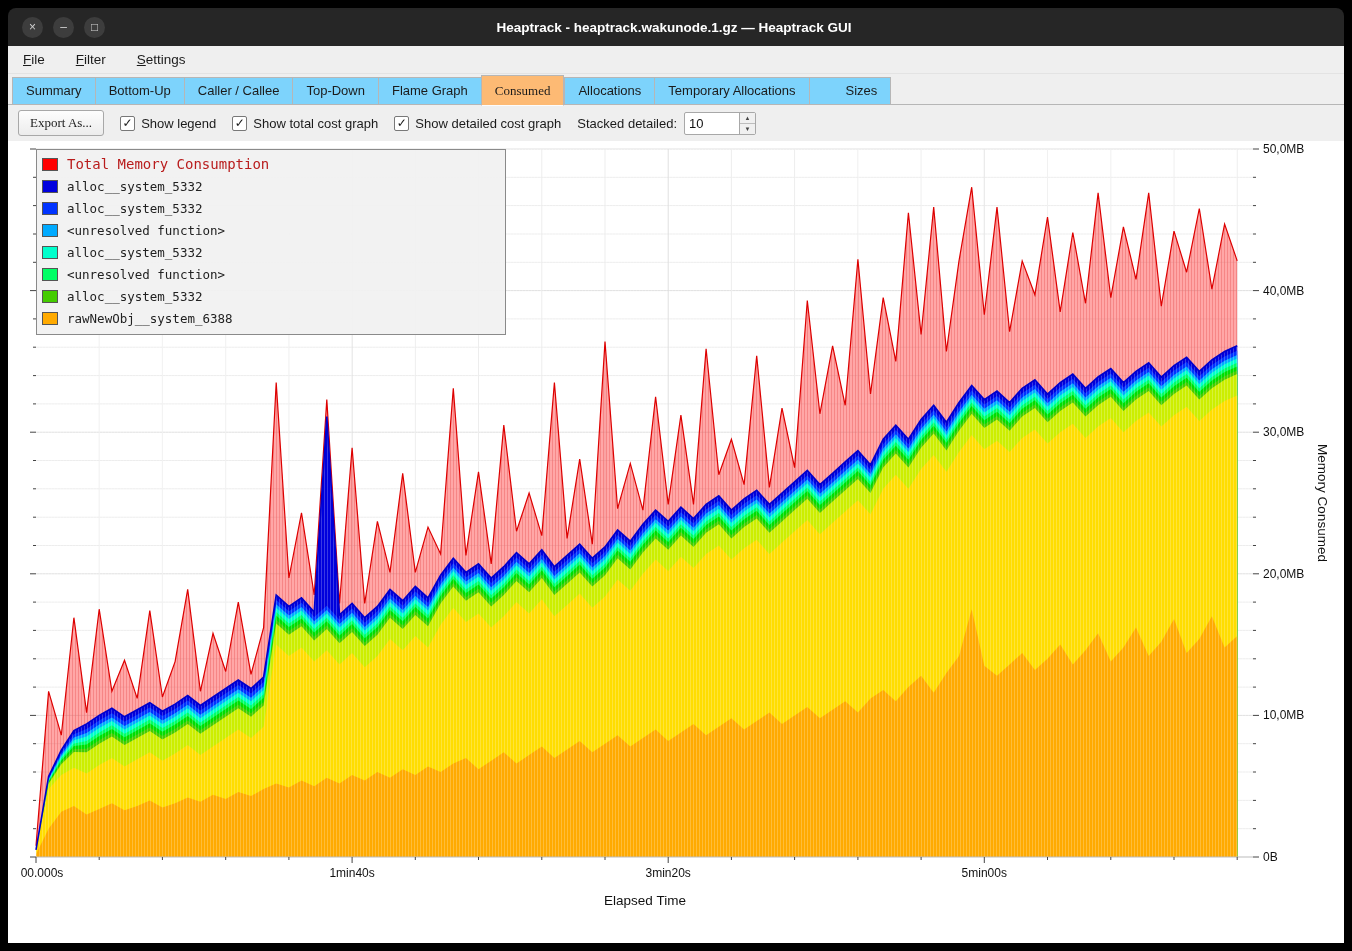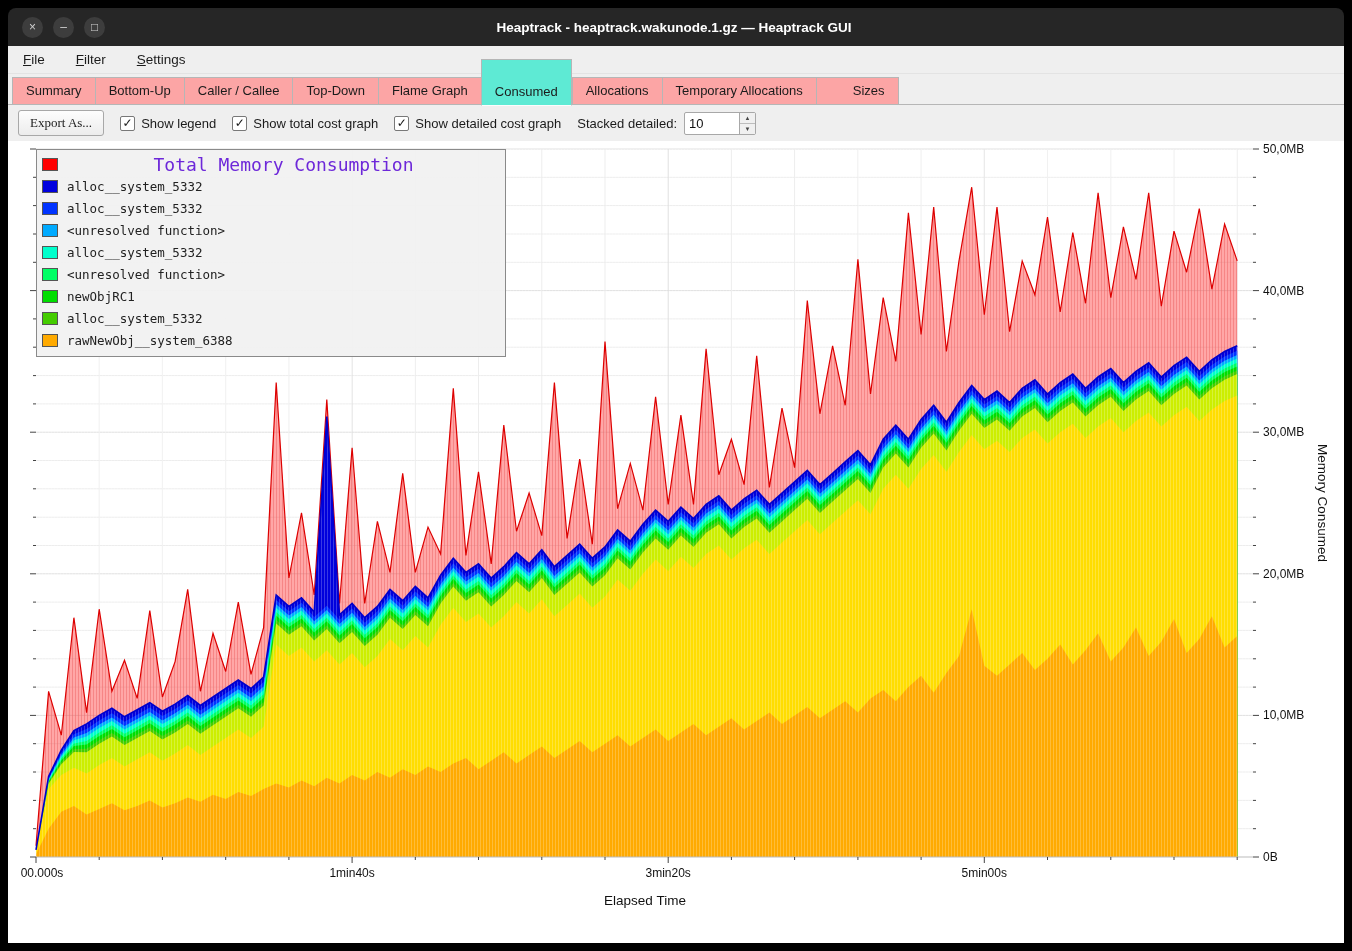--- a/index.html
+++ b/index.html
@@ -10,43 +10,43 @@
   .winbtns { display:flex; gap:10px; padding-left:14px; z-index:2; }
   .winbtn { width:21px; height:21px; border-radius:50%; background:#3d3d3d; color:#cfcfcf; font-size:12px; line-height:21px; text-align:center; cursor:default; }
   .wtitle { position:absolute; left:0; right:4px; text-align:center; color:#fff; font-weight:bold; font-size:13.5px; }
   
   .menubar { height:28px; background:#efefef; display:flex; align-items:center; padding-left:6px; gap:13px; flex:0 0 auto; border-bottom:1px solid #e3e3e3; }
   .menuitem { font-size:13.5px; color:#1b1b1b; padding:4px 9px; }
   .menuitem:first-letter { text-decoration:underline; }
   
   .tabbar { height:31px; background:#efefef; display:flex; align-items:flex-end; padding:3px 4px 0 4px; flex:0 0 auto; position:relative; }
   .tabbar::after { content:""; position:absolute; left:0; right:0; bottom:0; height:1px; background:#b6b6b6; }
-  .tab { font-size:13px; color:#1b1b1b; padding:5px 13px 6px 13px; background:#fca5a5; border:1px solid #b6b6b6; border-right:none; white-space:nowrap; position:relative; }
+  .tab { font-size:13px; color:#1b1b1b; padding:5px 13px 6px 13px; background:#7dd3fc; border:1px solid #b6b6b6; border-right:none; white-space:nowrap; position:relative; }
   .tab:last-child { border-right:1px solid #b6b6b6;padding-left:36px; }
-  .tab.active { background:#5eead4; z-index:3; padding-top:24px; border-right:1px solid #b6b6b6; border-bottom:1px solid #fcfcfc; margin-bottom:-1px; }
+  .tab.active { background:#fdba74; z-index:3; padding-top:7px; border-right:1px solid #b6b6b6; border-bottom:1px solid #fcfcfc; margin-bottom:-1px;font-family:Liberation Serif, serif; }
   
   .toolbar { height:36px; background:#efefef; display:flex; align-items:center; gap:16px; padding:0 10px; flex:0 0 auto; }
   .btn { font-size:13px; color:#1b1b1b; padding:4px 11px; border:1px solid #a8a8a8; border-radius:3px; background:linear-gradient(#fdfdfd,#ececec);font-family:Liberation Serif, serif; }
   .cbwrap { display:flex; align-items:center; gap:6px; }
   .cbbox { width:15px; height:15px; background:#fff; border:1px solid #787878; border-radius:2px; font-size:12px; line-height:13px; text-align:center; color:#1b1b1b; }
   .cblabel { font-size:13px; color:#1b1b1b; }
   .spinwrap { display:flex; align-items:center; gap:7px; }
   .spinlabel { font-size:13px; color:#1b1b1b; }
   .spinbox { display:flex; border:1px solid #a8a8a8; border-radius:2px; background:#fff; height:23px;gap:24px; }
   .spinvalue { width:30px; font-size:13px; color:#111; padding:3px 4px; }
   .spinbtns { display:flex; flex-direction:column; border-left:1px solid #a8a8a8; width:16px; }
   .spinbtn { flex:1; font-size:6px; line-height:10px; text-align:center; color:#444; background:#f0f0f0; }
   .spinbtn:first-child { border-bottom:1px solid #bdbdbd; }
   
   .chartwrap { flex:1 1 auto; background:#ffffff; position:relative; overflow:hidden; }
   .legend { position:absolute; left:28px; top:8px; width:470px; background:rgba(241,241,241,0.93); border:1px solid #8a8a8a; padding:3px 5px 5px 5px; font-family:"DejaVu Sans Mono",monospace; }
   .legend-row { display:flex; align-items:center; gap:9px; height:22px; }
   .legend-swatch { width:16px; height:13px; border:1px solid #555; flex:0 0 auto; }
   .legend-label { font-size:12.5px; color:#222; white-space:nowrap; }
-  .legend-title-row .legend-label { flex:1; text-align:center; font-size:18px; color:#6d28d9; }
+  .legend-title-row .legend-label { flex:1; font-size:14px; color:#b91c1c; }
   svg { display:block; }
 </style>
 </head>
 <body>
 
 <div class="frame">
 
   <div class="titlebar">
     <div class="winbtns">
       <div class="winbtn"><span>×</span></div>
@@ -276,24 +276,20 @@
         </div>
         <div class="legend-row">
           <div class="legend-swatch" style="background: rgb(0, 255, 204);"></div>
           <span class="legend-label">alloc__system_5332</span>
         </div>
         <div class="legend-row">
           <div class="legend-swatch" style="background: rgb(0, 255, 102);"></div>
           <span class="legend-label">&lt;unresolved function&gt;</span>
         </div>
         <div class="legend-row">
-          <div class="legend-swatch" style="background: rgb(0, 221, 0);"></div>
-          <span class="legend-label">newObjRC1</span>
-        </div>
-        <div class="legend-row">
           <div class="legend-swatch" style="background: rgb(68, 204, 0);"></div>
           <span class="legend-label">alloc__system_5332</span>
         </div>
         <div class="legend-row">
           <div class="legend-swatch" style="background: rgb(255, 170, 0);"></div>
           <span class="legend-label">rawNewObj__system_6388</span>
         </div>
       </div>
   </div>
 

